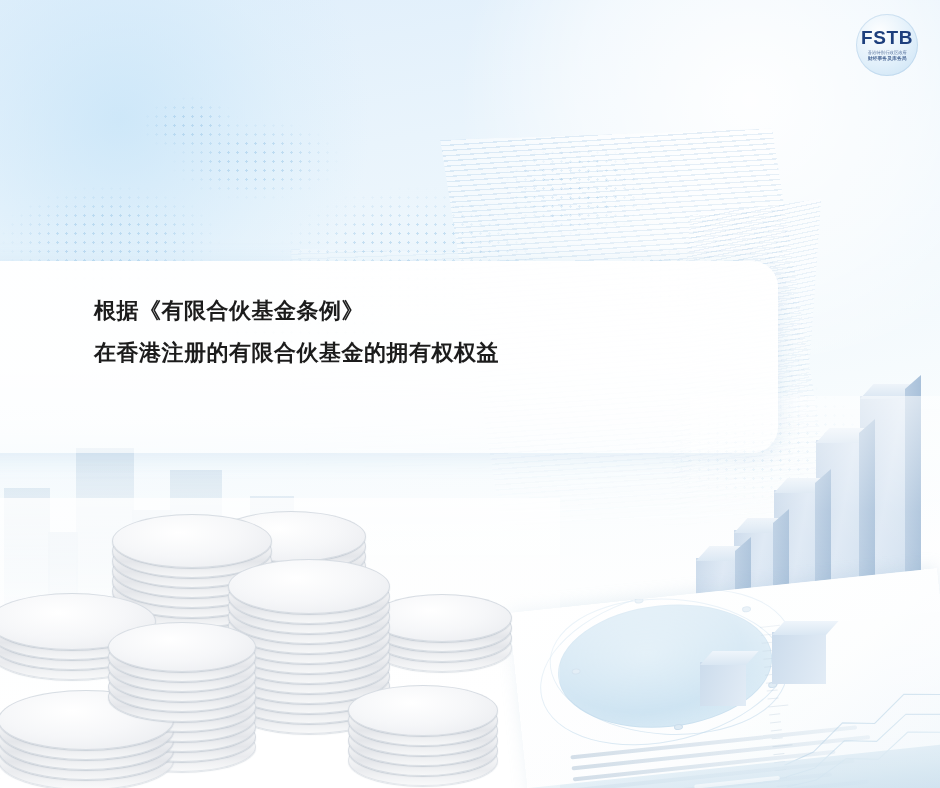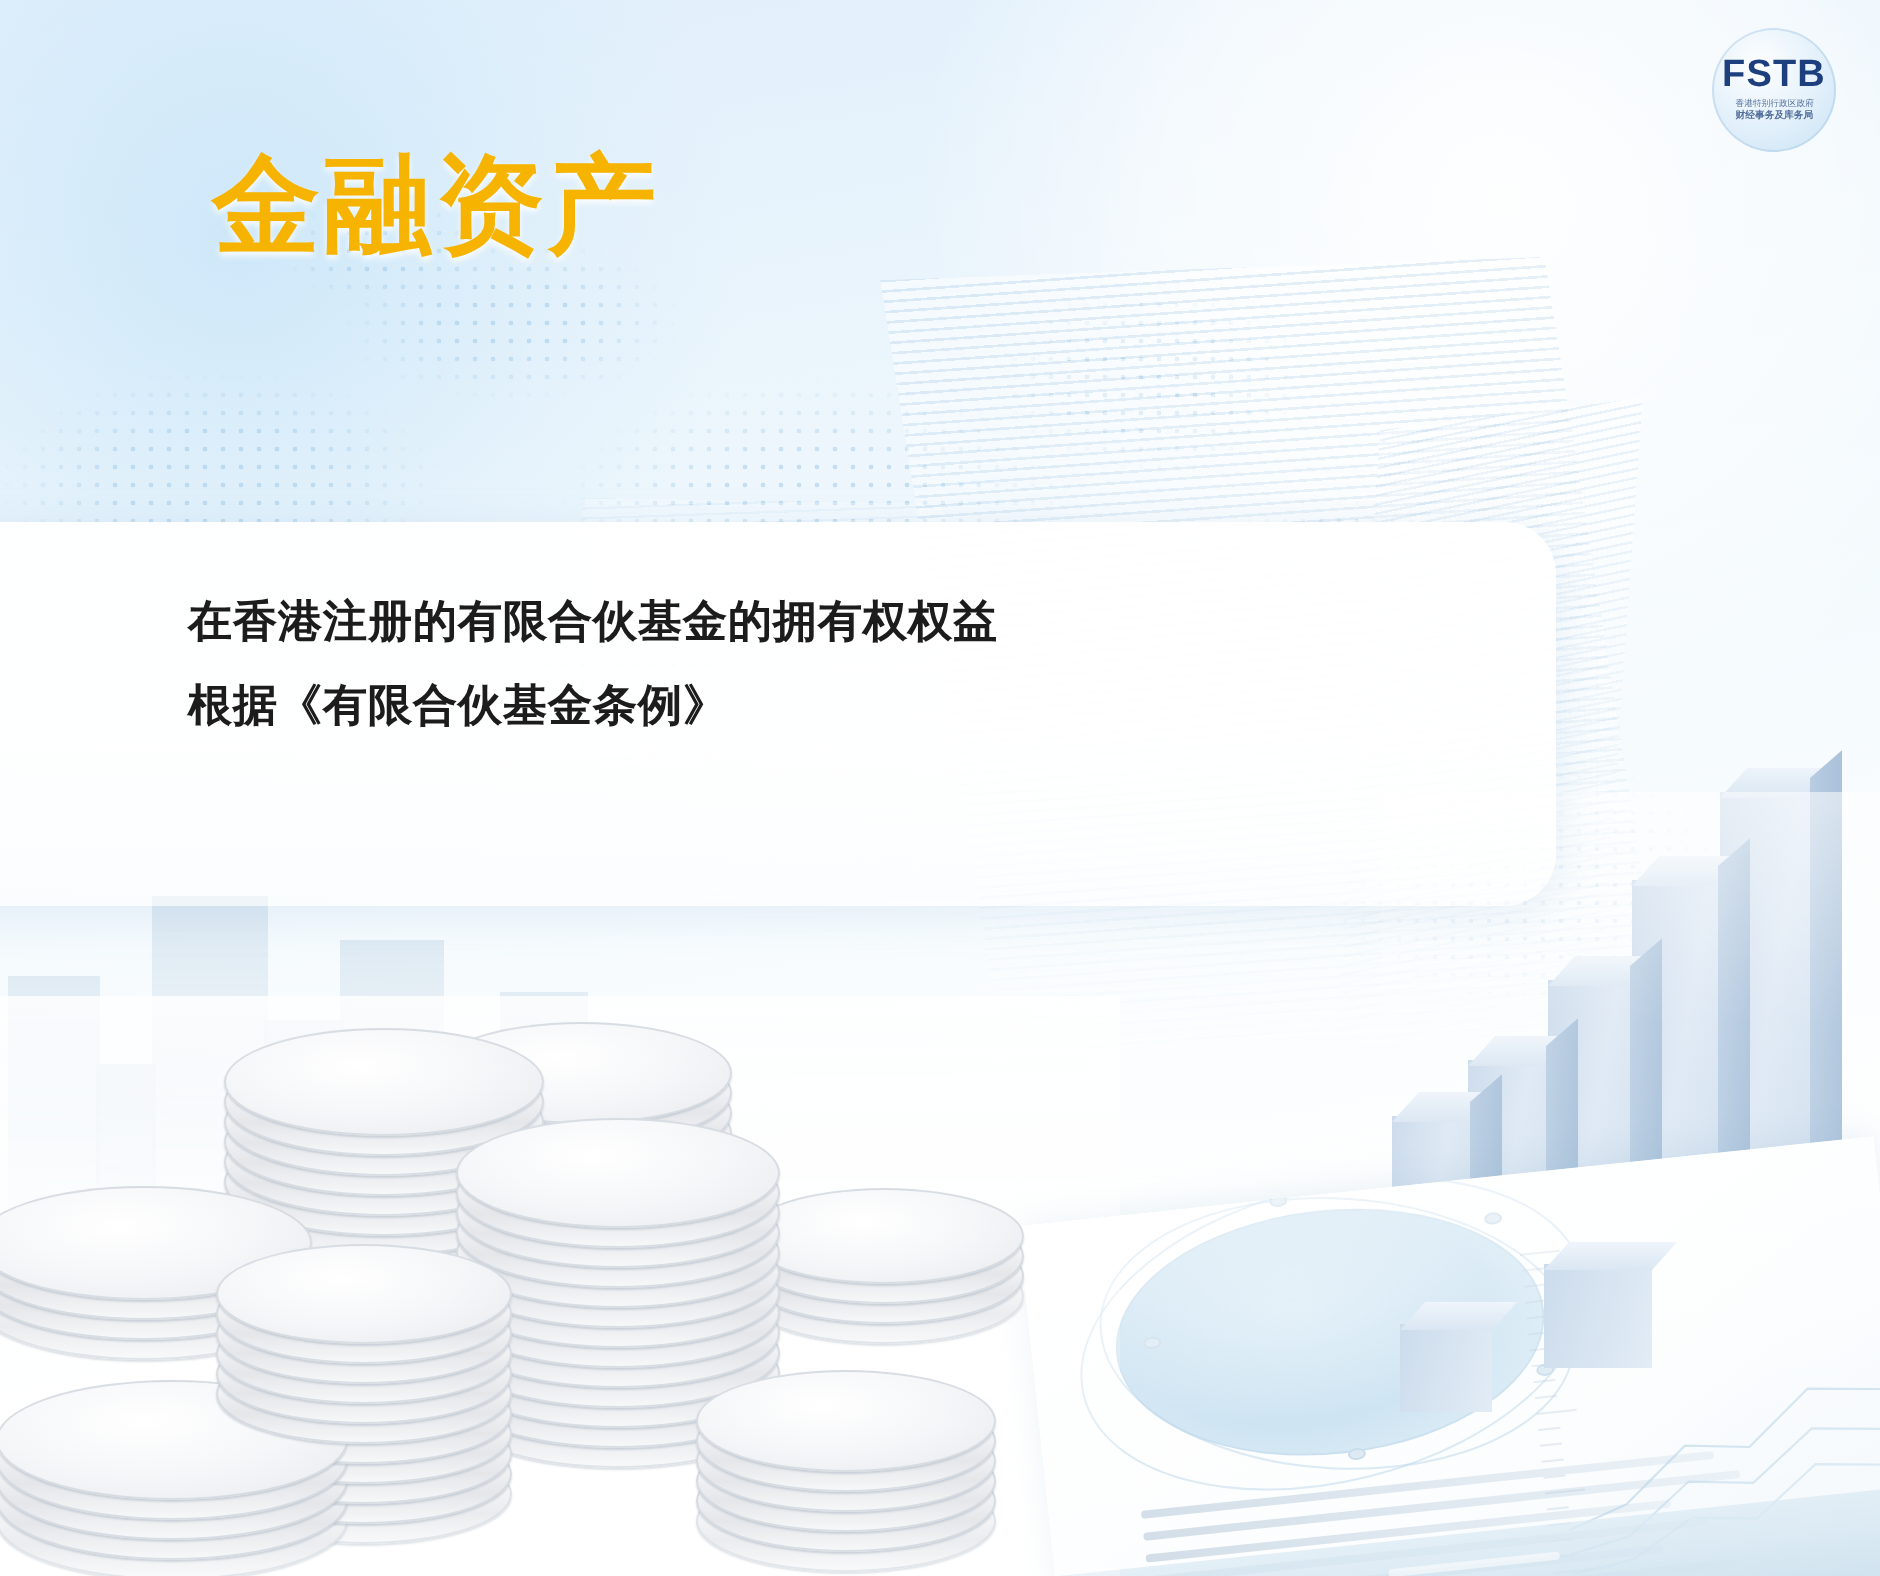--- a/index.html
+++ b/index.html
@@ -470,22 +470,21 @@
       </div>
     <div class="coins-fade"></div>
   </div>
 
   <div class="logo">
     <div class="logo-mark">FSTB</div>
     <div class="logo-cn1">香港特别行政区政府</div>
     <div class="logo-cn2">财经事务及库务局</div>
   </div>
 
-  <div class="title-gold">金融资产</div>
 
   <div class="card">
     <div class="card-body">
+      <div class="card-line">根据《有限合伙基金条例》</div>
       <div class="card-line">在香港注册的有限合伙基金的拥有权权益</div>
-      <div class="card-line">根据《有限合伙基金条例》</div>
     </div>
   </div>
 
 </div>
 
 </body></html>

